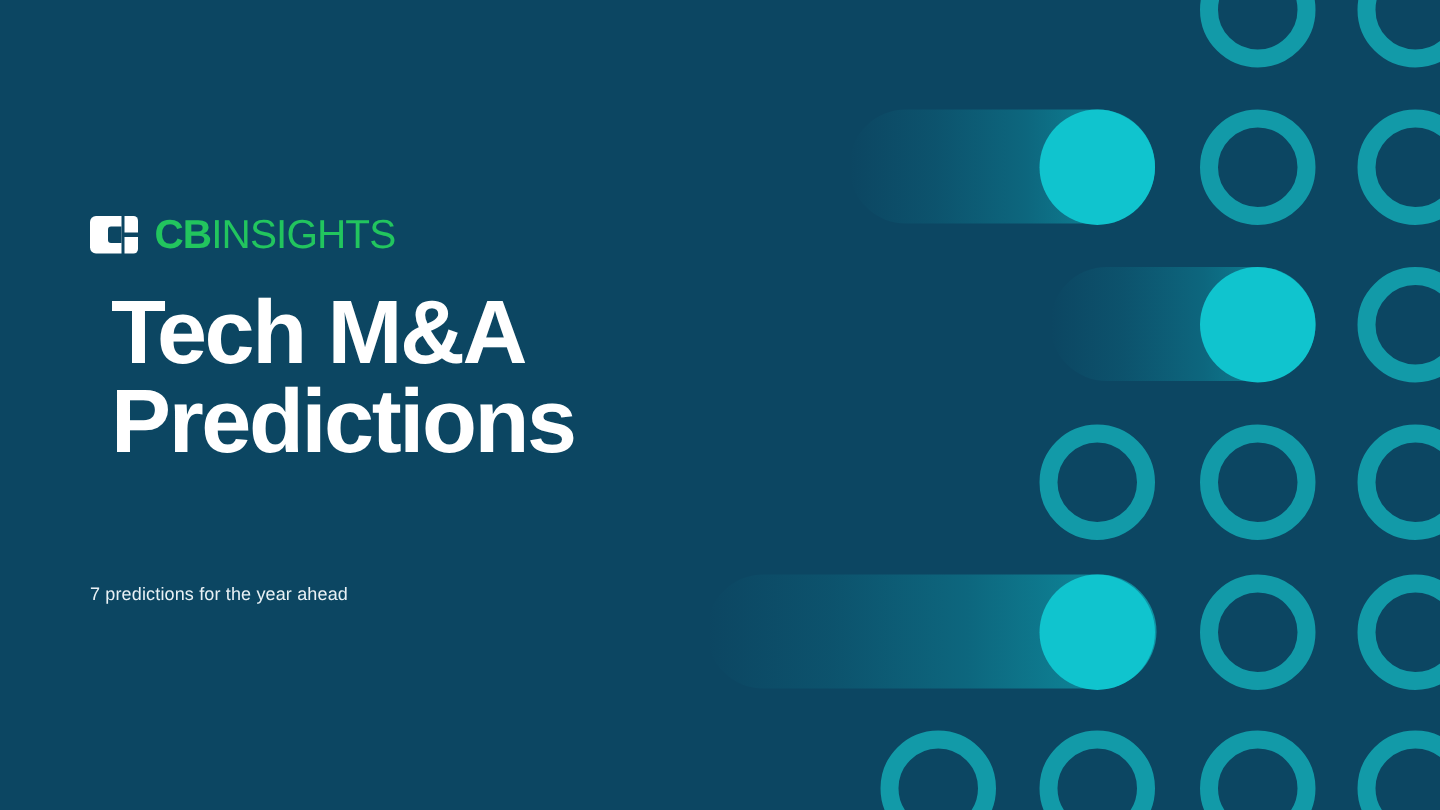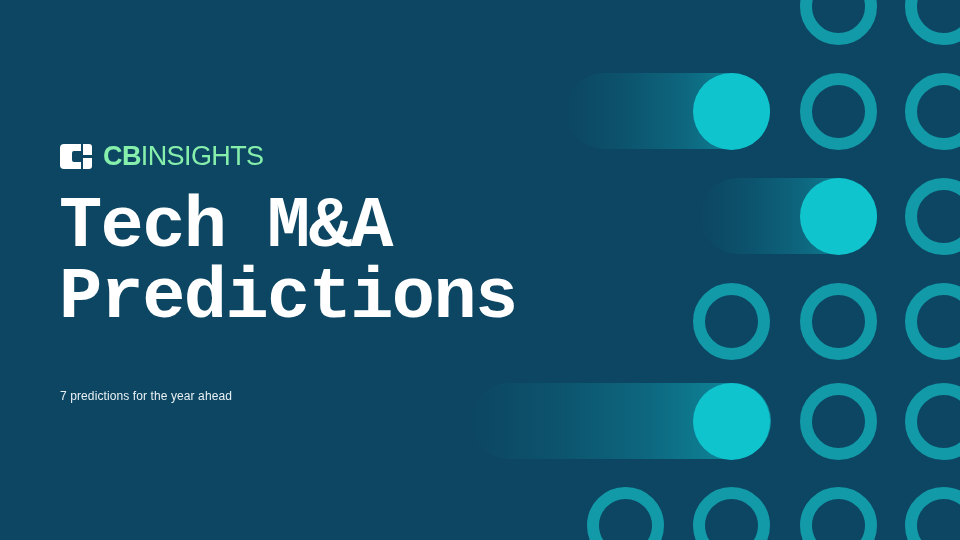--- a/index.html
+++ b/index.html
@@ -99,38 +99,37 @@
   .lm-sq.b {
     top: 14px;
     height: 11px;
     border-radius: 0 0 3px 0;
   }
   .logo-word {
     font-size: 27px;
     letter-spacing: -0.6px;
     line-height: 1;
     white-space: nowrap;
-    color: #86efac;
+    color: #22c55e;
   }
   .logo-word .bold { font-weight: 700; }
   .logo-word .light { font-weight: 400; }
 
   
   #headline {
     position: absolute;
-    left: 59px;
+    left: 74px;
     top: 192px;
     width: 520px;
     margin: 0;
     color: #ffffff;
-    font-size: 72px;
+    font-size: 60px;
     font-weight: 700;
     line-height: 0.99;
     letter-spacing: -1.6px;
-    font-family: Liberation Mono, monospace;
   }
   #headline .ln { display: block; }
 
   
   #subtitle {
     position: absolute;
     left: 60px;
     top: 389px;
     margin: 0;
     color: #e9f1f5;

